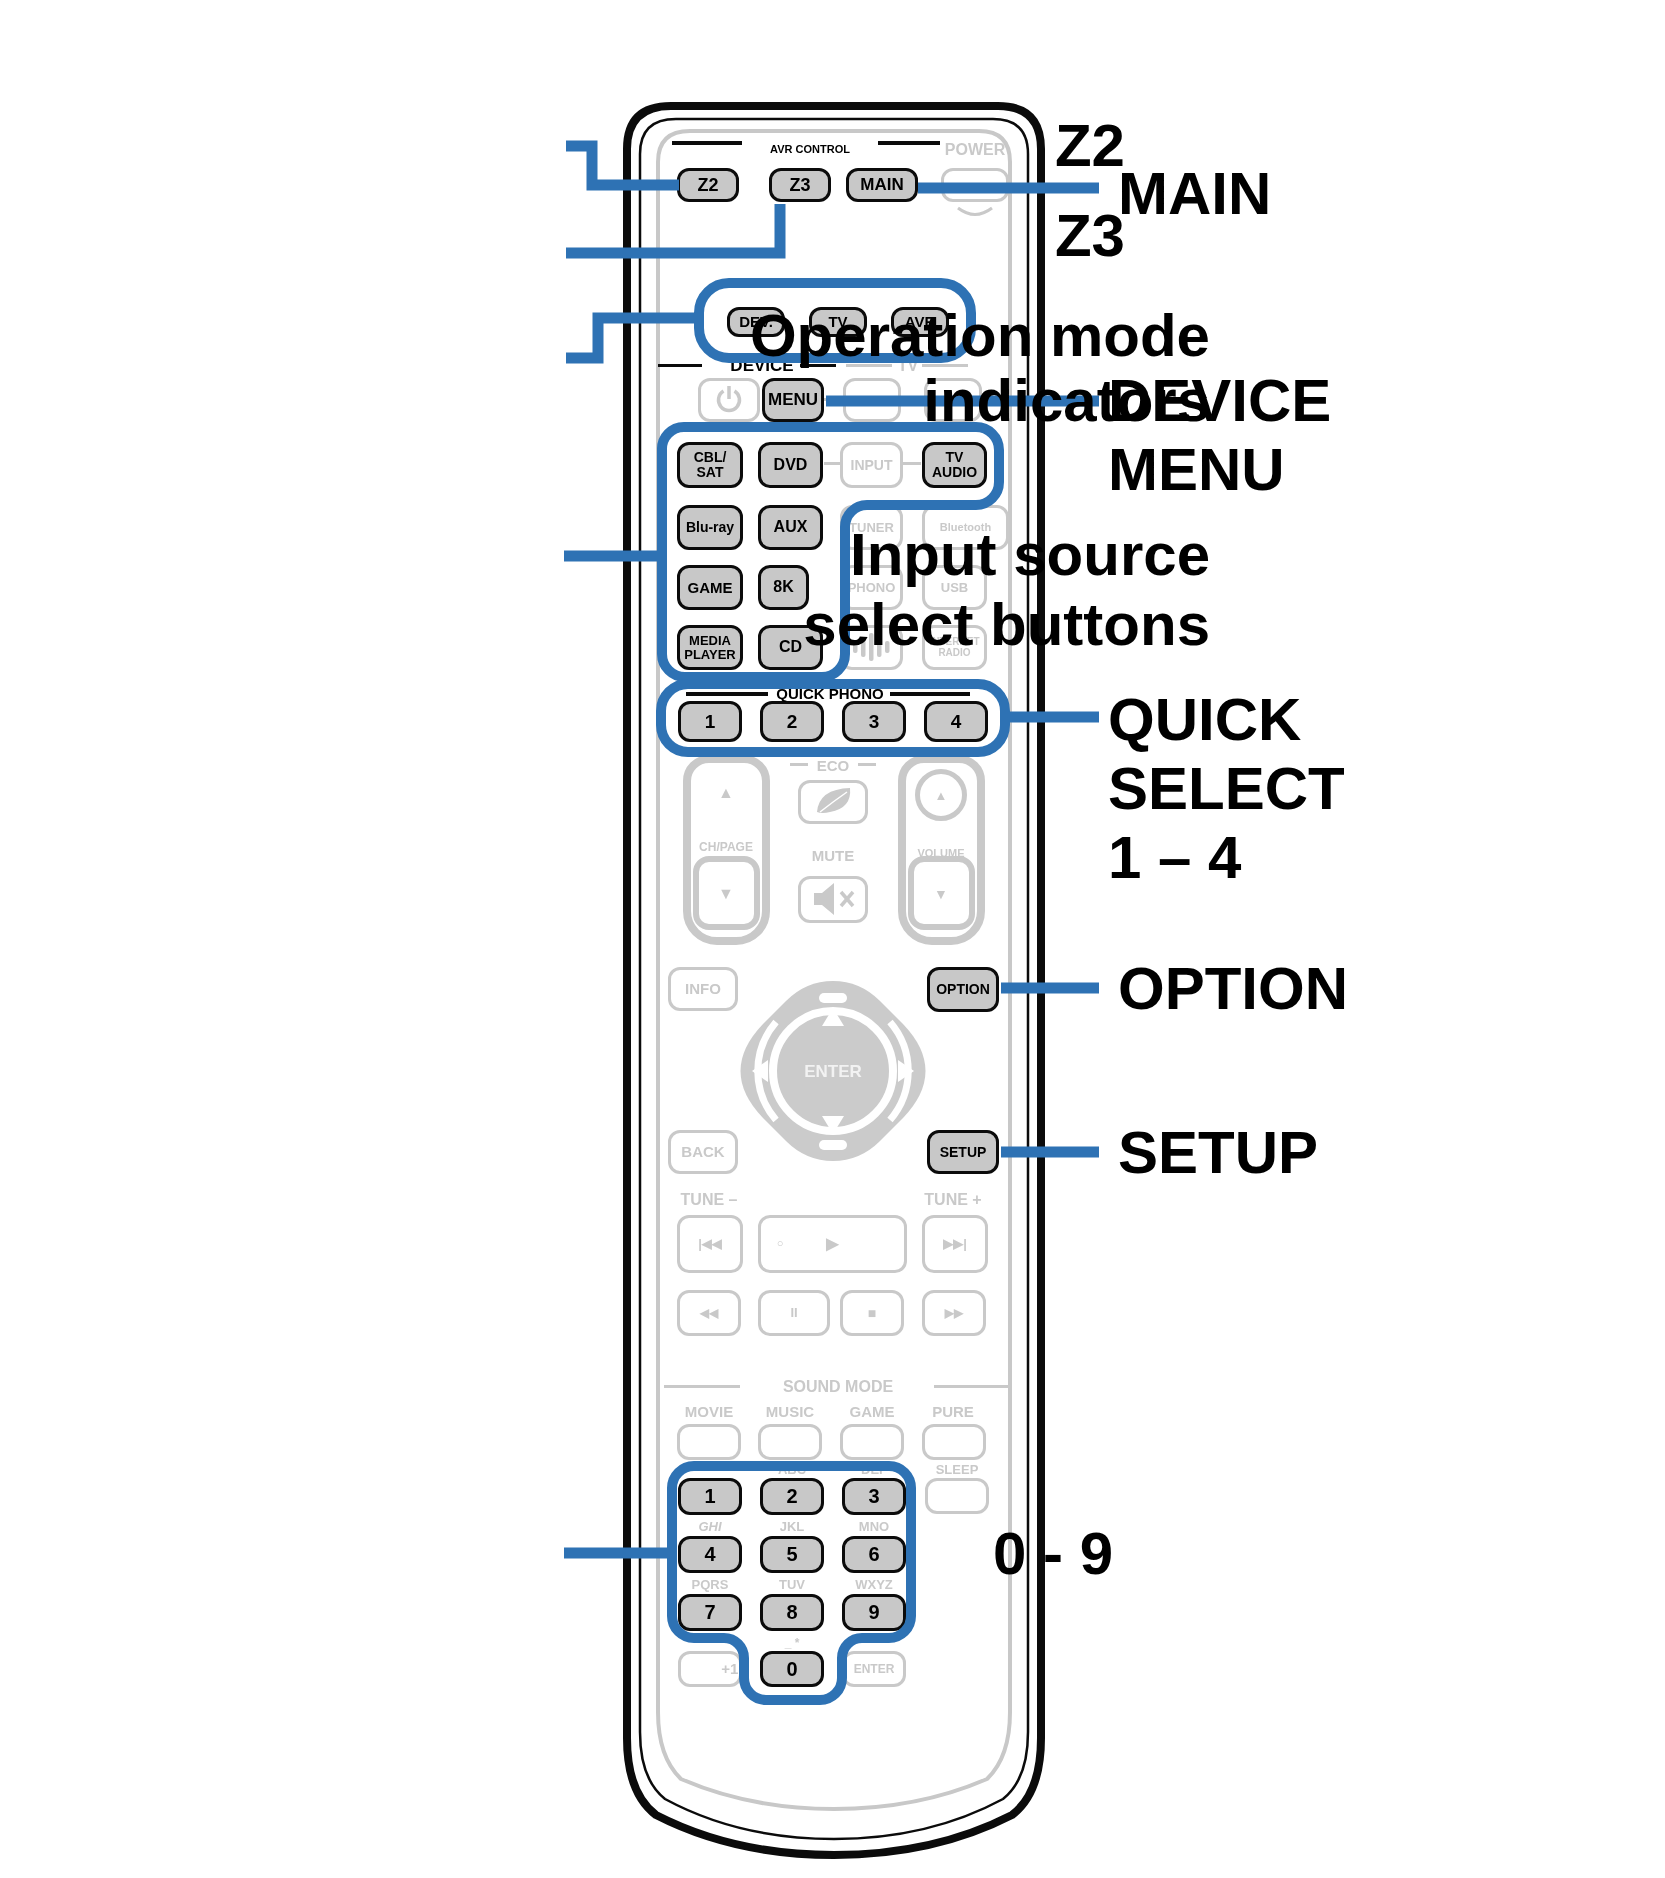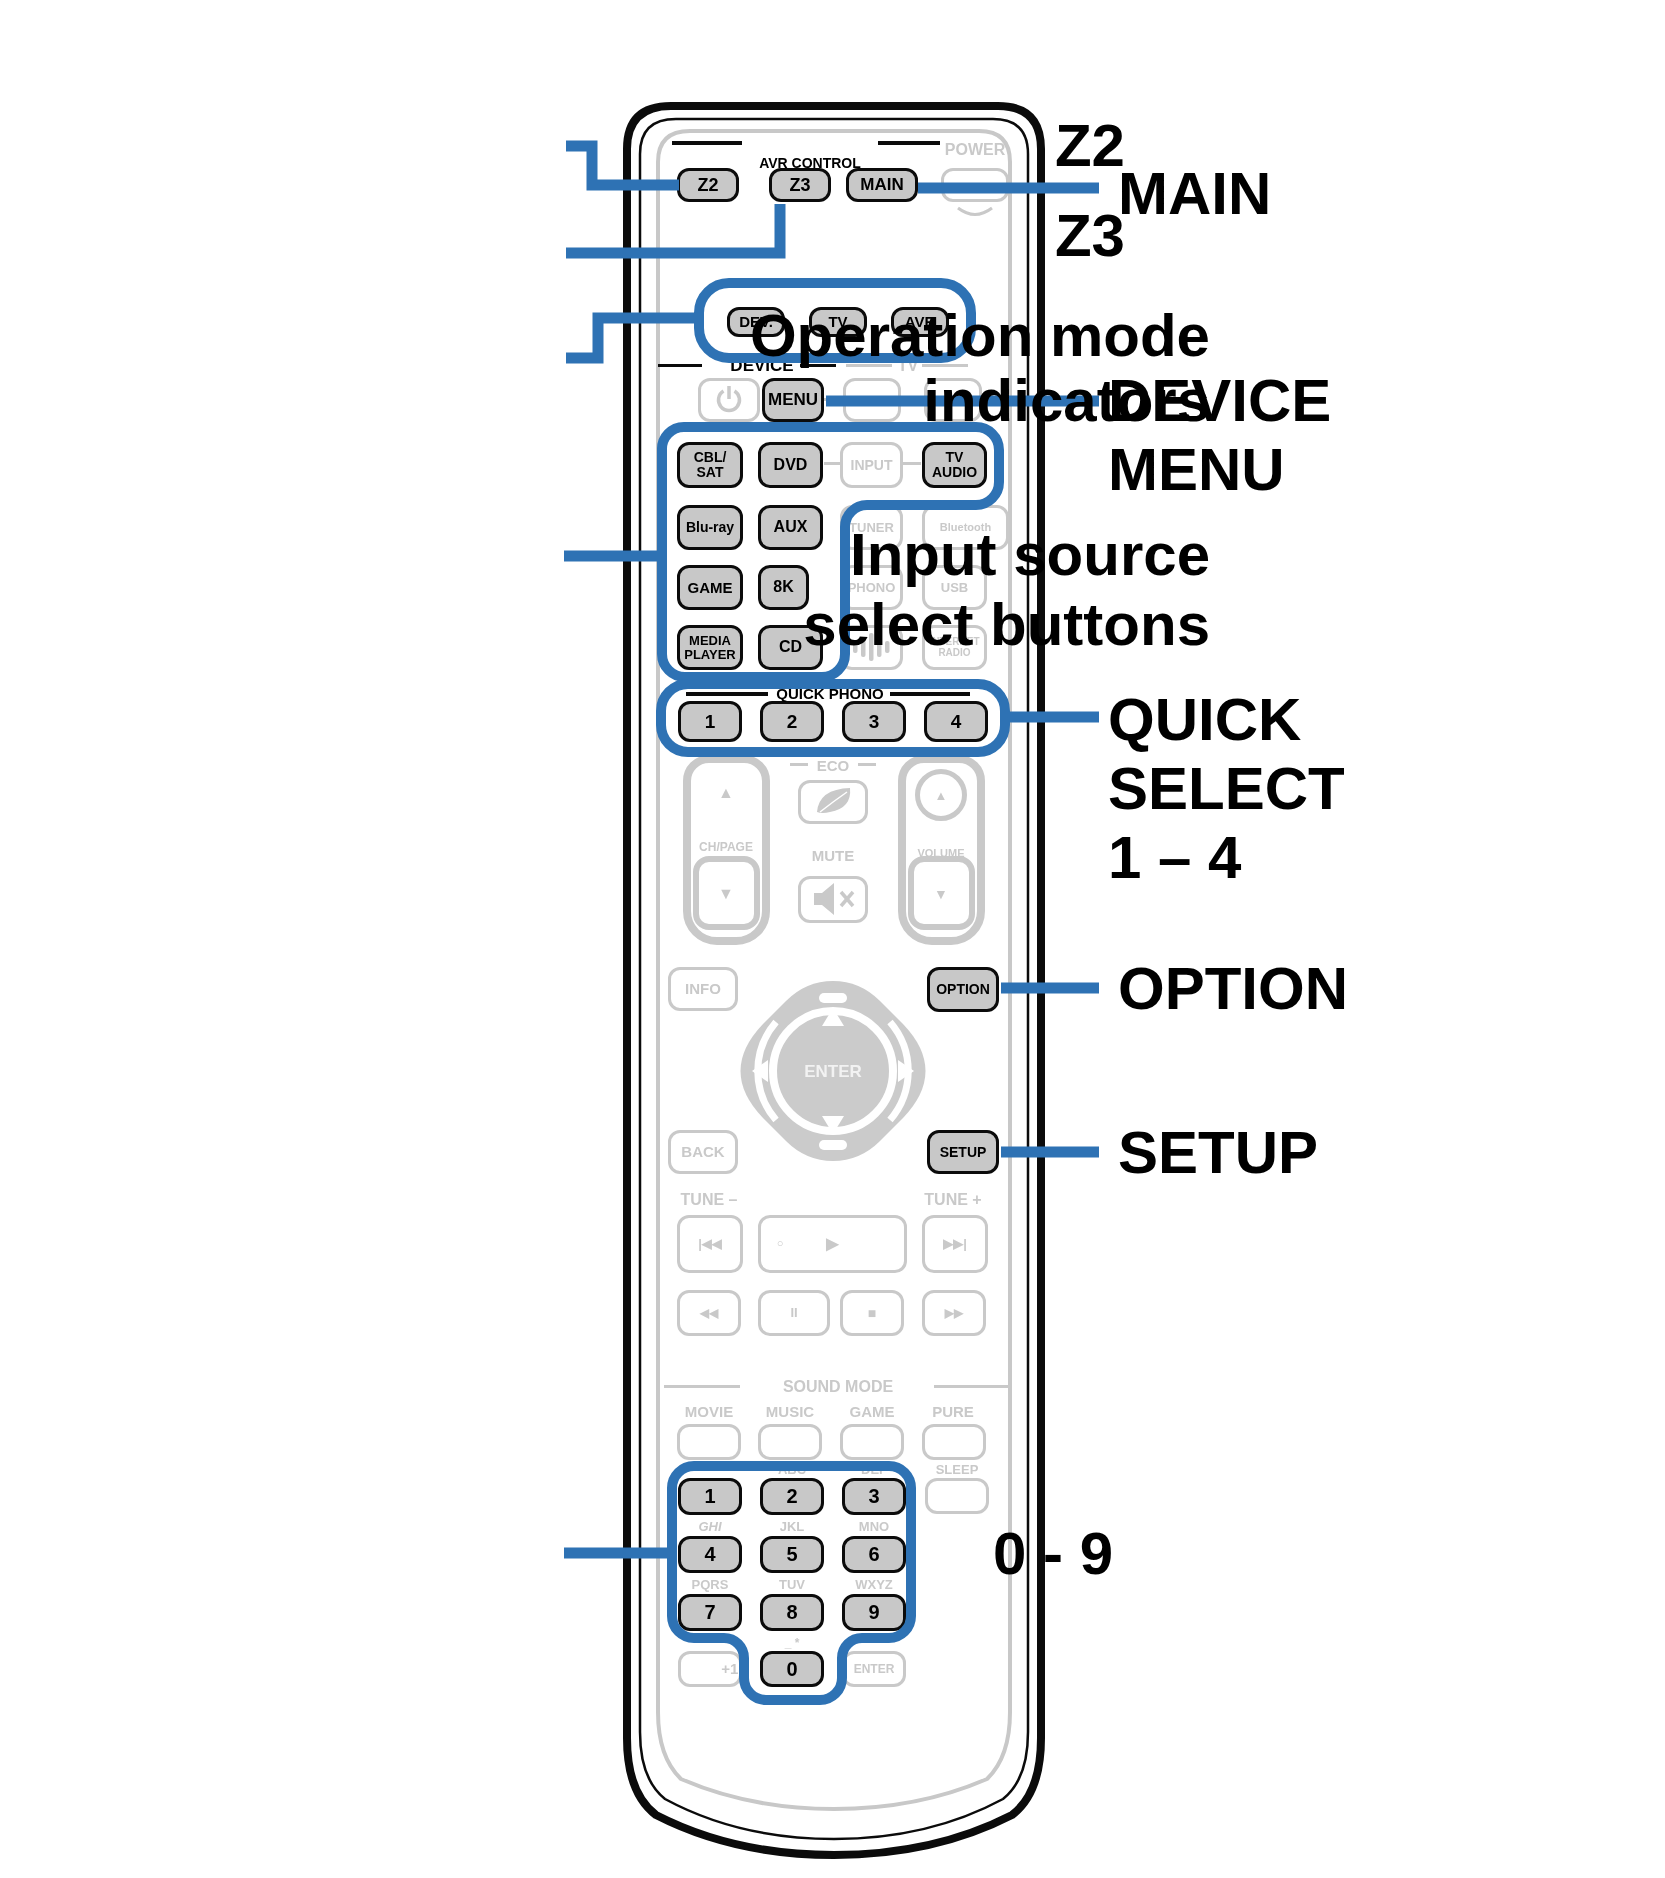--- a/index.html
+++ b/index.html
@@ -111,21 +111,21 @@
     <div class="btn active" style="left: 842px; top: 1478px; width: 64px; height: 37px; font-size: 20px;">3</div>
     <div class="btn active" style="left: 678px; top: 1536px; width: 64px; height: 37px; font-size: 20px;">4</div>
     <div class="btn active" style="left: 760px; top: 1536px; width: 64px; height: 37px; font-size: 20px;">5</div>
     <div class="btn active" style="left: 842px; top: 1536px; width: 64px; height: 37px; font-size: 20px;">6</div>
     <div class="btn active" style="left: 678px; top: 1594px; width: 64px; height: 37px; font-size: 20px;">7</div>
     <div class="btn active" style="left: 760px; top: 1594px; width: 64px; height: 37px; font-size: 20px;">8</div>
     <div class="btn active" style="left: 842px; top: 1594px; width: 64px; height: 37px; font-size: 20px;">9</div>
     <div class="btn faded" style="left: 678px; top: 1651px; width: 64px; height: 36px; font-size: 15px; padding-left: 48px;">+10</div>
     <div class="btn active" style="left: 760px; top: 1651px; width: 64px; height: 36px; font-size: 20px;">0</div>
     <div class="btn faded" style="left: 842px; top: 1651px; width: 64px; height: 36px; font-size: 12px;">ENTER</div>
-    <div class="lbl black" style="left: 810px; top: 163px; font-size: 14px; text-align: right;">AVR CONTROL</div>
+    <div class="lbl black" style="left: 810px; top: 150px; font-size: 11px; text-align: right;">AVR CONTROL</div>
     <div class="lbl gray" style="left: 975px; top: 150px; font-size: 16px;">POWER</div>
     <div class="lbl black" style="left: 762px; top: 366px; font-size: 17px;">DEVICE</div>
     <div class="lbl gray" style="left: 908px; top: 366px; font-size: 16px;">TV</div>
     <div class="lbl black" style="left: 830px; top: 694px; font-size: 15px;">QUICK PHONO</div>
     <div class="lbl gray" style="left: 833px; top: 766px; font-size: 15px;">ECO</div>
     <div class="lbl gray" style="left: 726px; top: 793px; font-size: 16px;">▲</div>
     <div class="lbl gray" style="left: 726px; top: 847px; font-size: 12px;">CH/PAGE</div>
     <div class="lbl gray" style="left: 726px; top: 894px; font-size: 16px;">▼</div>
     <div class="lbl gray" style="left: 833px; top: 856px; font-size: 15px;">MUTE</div>
     <div class="lbl gray" style="left: 941px; top: 796px; font-size: 13px;">▲</div>

